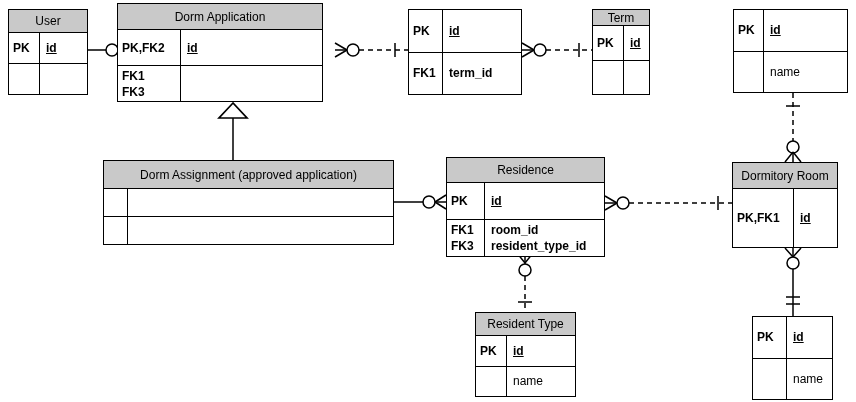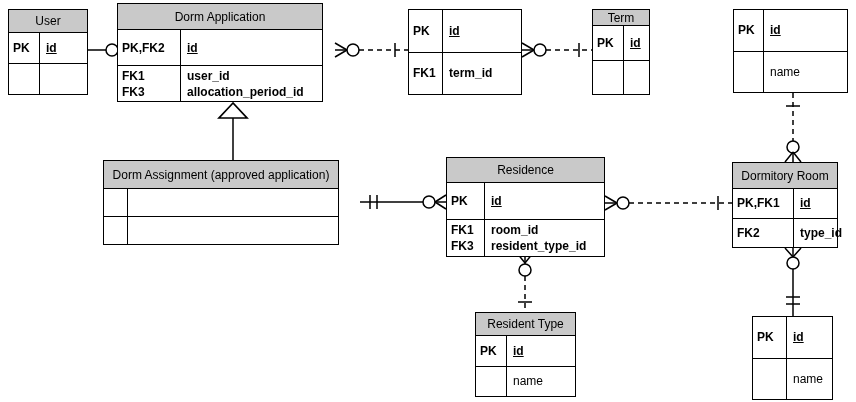--- a/index.html
+++ b/index.html
@@ -167,22 +167,20 @@
 
   <div class="entity" style="left:117px;top:3px;width:206px;height:99px">
     <div class="ehead" style="height:26px">Dorm Application</div>
     <div class="erow">
       <div class="ekey" style="width:63px">PK,FK2</div>
       <div class="eval u">id</div>
     </div>
     <div class="erow">
       <div class="ekey" style="width:63px">FK1
 FK3</div>
-      <div class="eval">user_id
-allocation_period_id</div>
     </div>
   </div>
 
   <div class="entity" style="left:408px;top:9px;width:114px;height:86px">
     <div class="erow">
       <div class="ekey" style="width:34px">PK</div>
       <div class="eval u">id</div>
     </div>
     <div class="erow">
       <div class="ekey" style="width:34px">FK1</div>
@@ -206,21 +204,21 @@
     <div class="erow">
       <div class="ekey" style="width:30px">PK</div>
       <div class="eval u">id</div>
     </div>
     <div class="erow">
       <div class="ekey" style="width:30px"></div>
       <div class="eval plain">name</div>
     </div>
   </div>
 
-  <div class="entity" style="left:103px;top:160px;width:236px;height:85px">
+  <div class="entity" style="left:103px;top:160px;width:291px;height:85px">
     <div class="ehead" style="height:28px">Dorm Assignment (approved application)</div>
     <div class="erow">
       <div class="ekey" style="width:24px"></div>
       <div class="eval"></div>
     </div>
     <div class="erow">
       <div class="ekey" style="width:24px"></div>
       <div class="eval"></div>
     </div>
   </div>
@@ -238,24 +236,20 @@
 resident_type_id</div>
     </div>
   </div>
 
   <div class="entity" style="left:732px;top:162px;width:106px;height:86px">
     <div class="ehead" style="height:26px">Dormitory Room</div>
     <div class="erow">
       <div class="ekey" style="width:61px">PK,FK1</div>
       <div class="eval u">id</div>
     </div>
-    <div class="erow">
-      <div class="ekey" style="width:61px">FK2</div>
-      <div class="eval">type_id</div>
-    </div>
   </div>
 
   <div class="entity" style="left:475px;top:312px;width:101px;height:85px">
     <div class="ehead" style="height:23px">Resident Type</div>
     <div class="erow">
       <div class="ekey" style="width:31px">PK</div>
       <div class="eval u">id</div>
     </div>
     <div class="erow">
       <div class="ekey" style="width:31px"></div>

